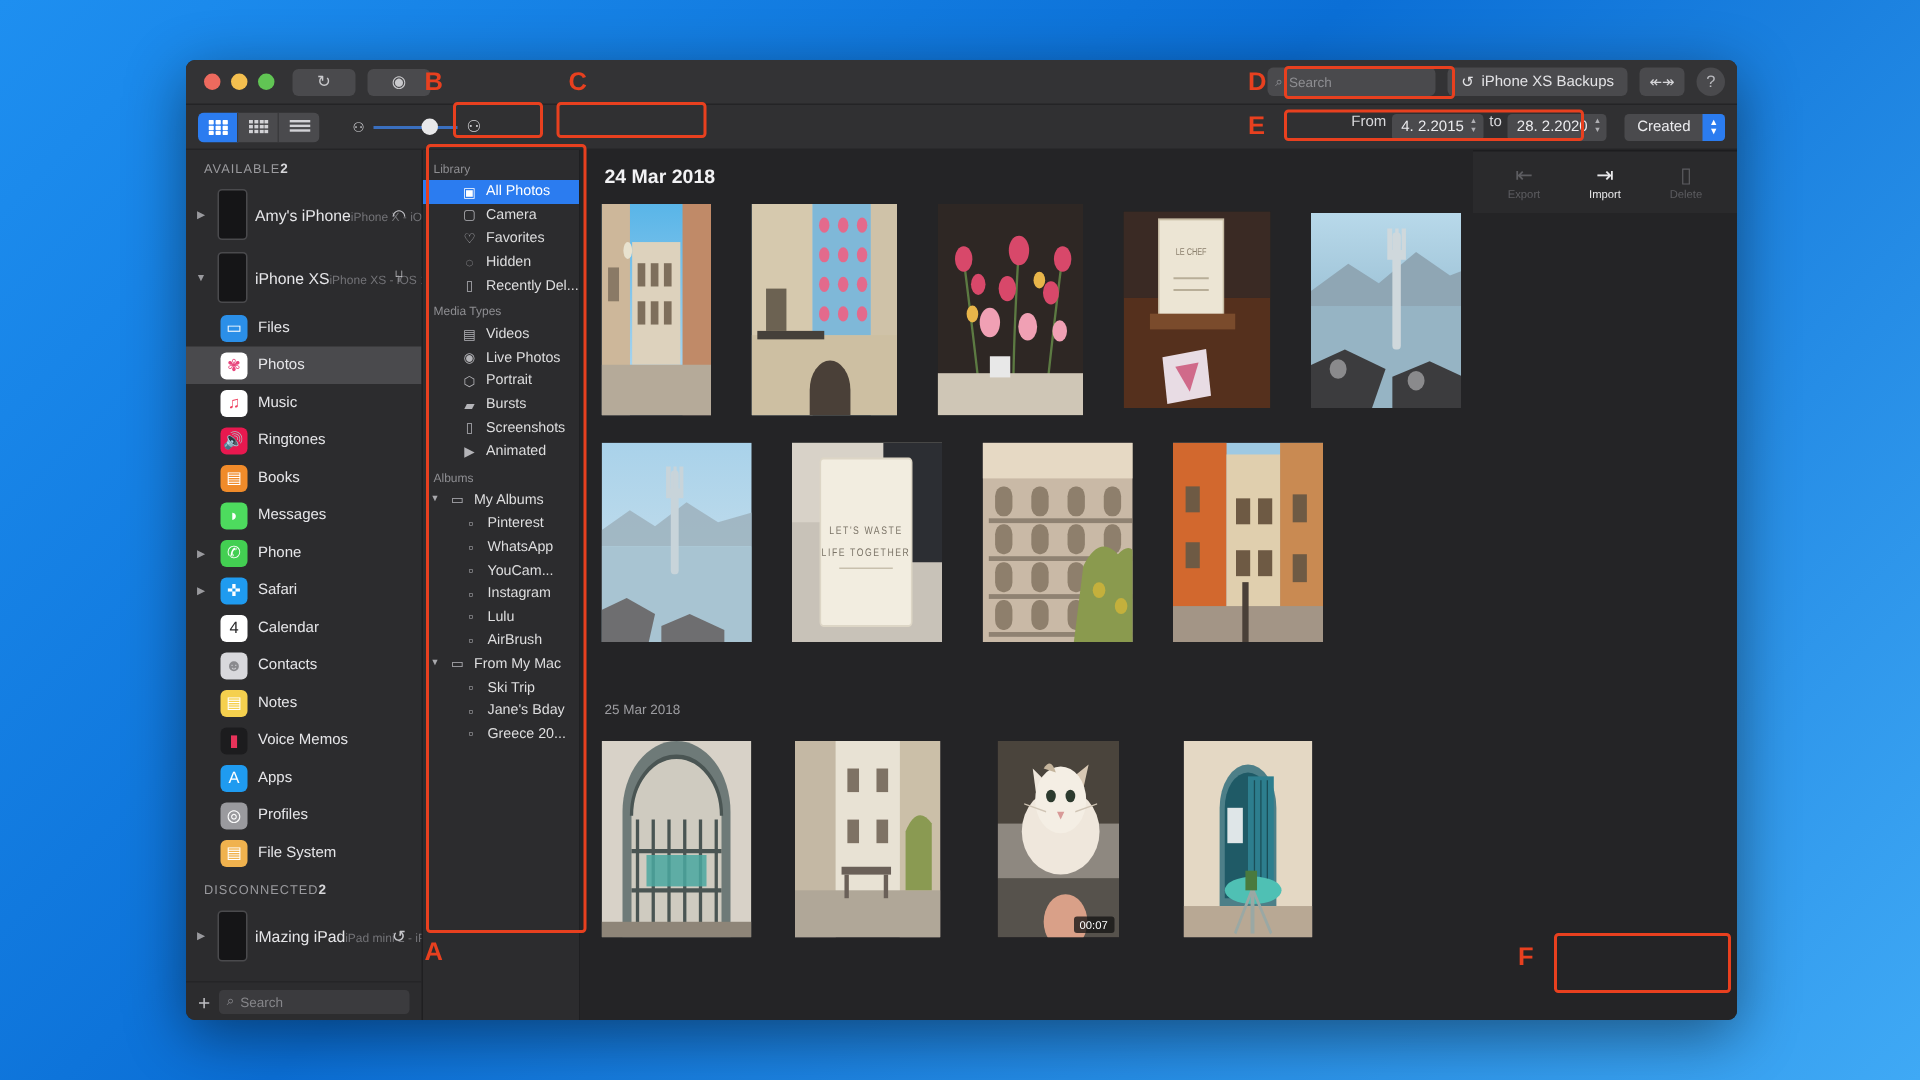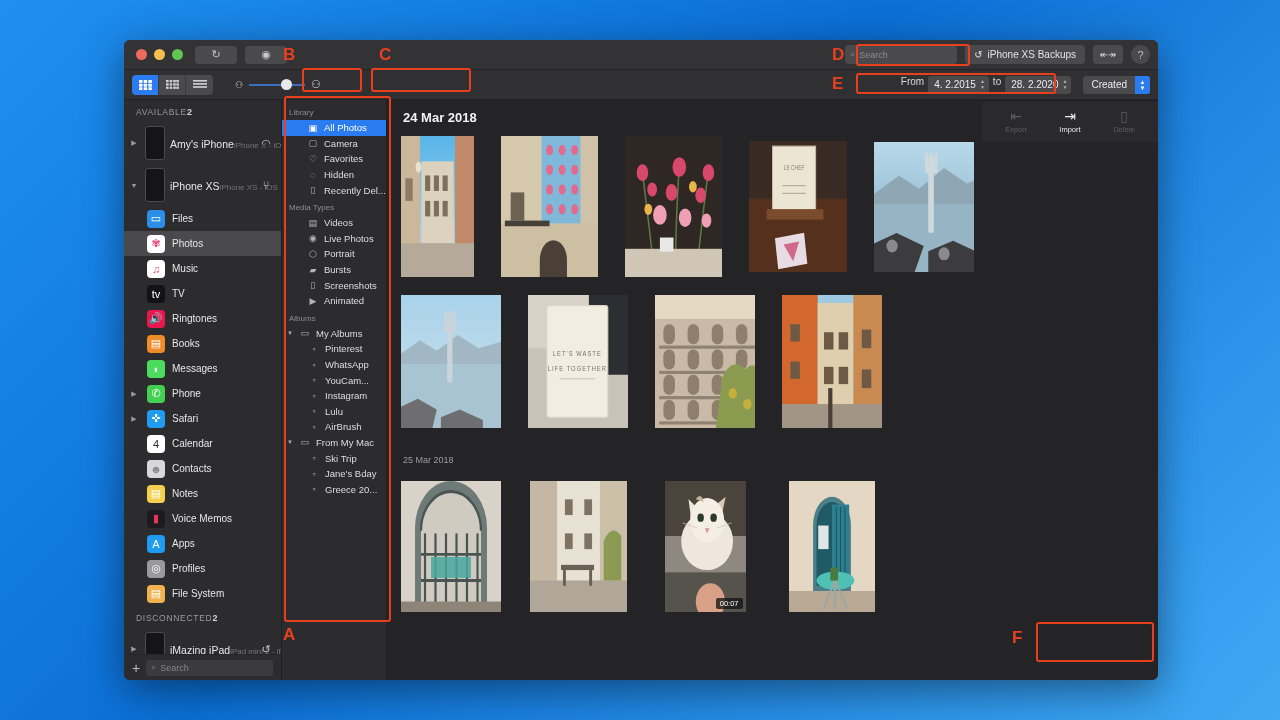--- a/index.html
+++ b/index.html
@@ -148,21 +148,21 @@
   .lib-ic { width:12px; text-align:center; font-size:9px; color:#b4b4b8; flex:0 0 12px; }
   .lib-row.sel .lib-ic { color:#fff; }
   .lib-row.indent { padding-left:26px; }
   .lib-row.group { padding-left:4px; }
   .tri { width:8px; font-size:6px; color:#a9a9ad; flex:0 0 8px; text-align:center; }
   
   .content { flex:1; background:#242426; display:flex; min-width:0; }
   .grid-scroll { flex:1; overflow:hidden; padding:0 14px; }
   .sec-head { padding:10px 0 8px 2px; }
   .sec-title { color:#f2f2f4; font-size:13px; font-weight:bold; }
-  .sec-sub { color:#9d9da1; font-size:9px; margin-top:2px; }
+  .sec-sub { color:#9d9da1; font-size:9px; margin-top:15px; }
   .photo-row { display:flex; gap:27px; margin-bottom:8px; }
   .cell {
     width:100px; height:147px; display:flex; align-items:center; justify-content:center;
     position:relative;
   }
   .ph { position:relative; overflow:hidden; }
   .dur {
     position:absolute; right:3px; bottom:3px; background:rgba(20,20,20,.78);
     color:#fff; font-size:7.5px; padding:1px 4px; border-radius:2px;
   }
@@ -328,25 +328,20 @@
               <span class="app-icon" style="background:#ffffff;color:#e8457c">✾</span>
               <span class="app-label">Photos</span>
             </div>
             <div class="app-row">
               <span class="disc-tri"></span>
               <span class="app-icon" style="background:#ffffff;color:#ef3f5e">♫</span>
               <span class="app-label">Music</span>
             </div>
             <div class="app-row">
               <span class="disc-tri"></span>
-              <span class="app-icon" style="background:#131315;color:#ffffff">tv</span>
-              <span class="app-label">TV</span>
-            </div>
-            <div class="app-row">
-              <span class="disc-tri"></span>
               <span class="app-icon" style="background:#e8184f;color:#ffffff">🔊</span>
               <span class="app-label">Ringtones</span>
             </div>
             <div class="app-row">
               <span class="disc-tri"></span>
               <span class="app-icon" style="background:#f08b2a;color:#ffffff">▤</span>
               <span class="app-label">Books</span>
             </div>
             <div class="app-row">
               <span class="disc-tri"></span>

